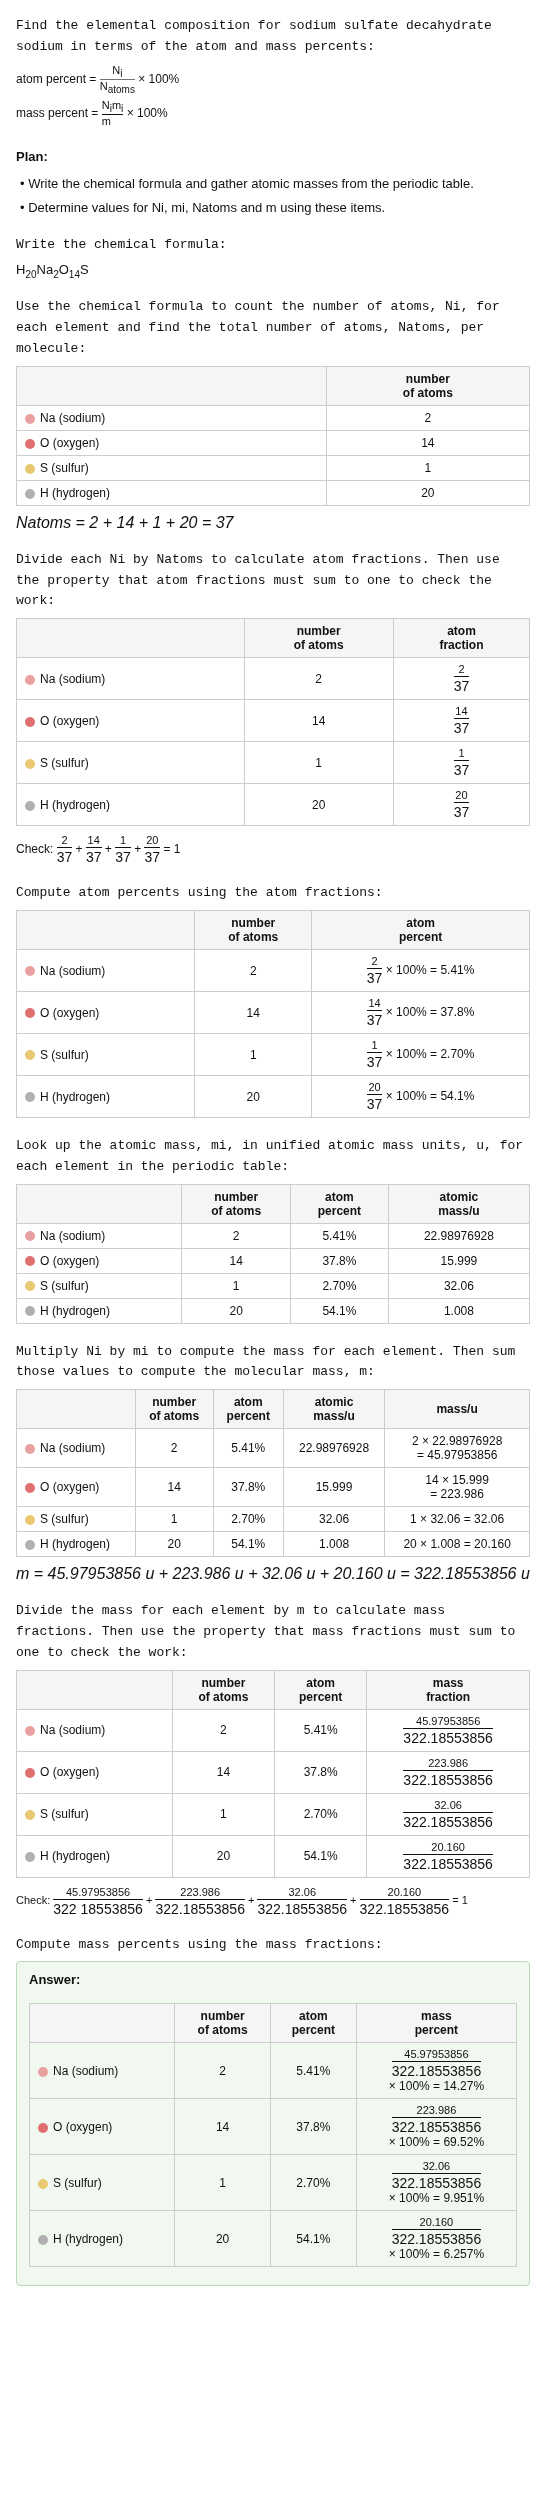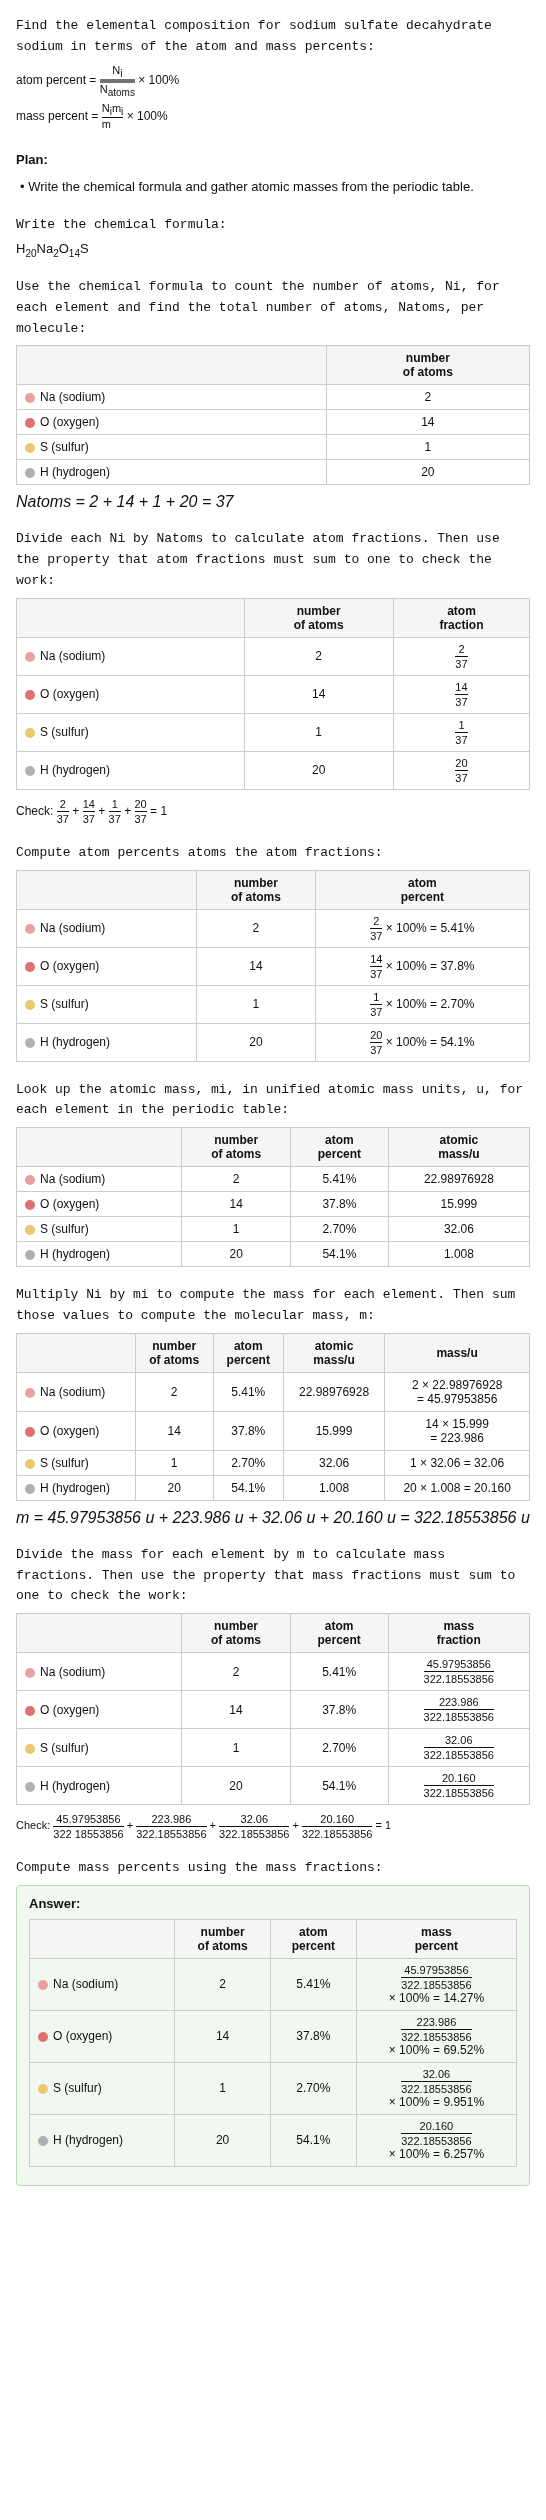--- a/index.html
+++ b/index.html
@@ -94,57 +94,58 @@
     }
     .frac .num {
       display: block;
       border-bottom: 1px solid #111;
       padding-bottom: 1px;
       font-size: 11px;
     }
     .frac .den {
       display: block;
       padding-top: 1px;
-      font-size: 11px;
+      font-size: 14px;
     }
     .bullet-list {
       margin-left: 4px;
       line-height: 1.8;
     }
     .bullet-list div::before {
       content: '• ';
     }
   </style>
 </head>
 <body>
 
 <div class="section">
   <div class="section-label">Find the elemental composition for sodium sulfate decahydrate sodium in terms of the atom and mass percents:</div>
   <div class="formula-line">
     atom percent = <span style="display:inline-block;vertical-align:middle;">
       <span style="display:inline-block;text-align:center;">
-        <span style="display:block;border-bottom:4px solid #737373;font-size:11px;">N<sub>i</sub></span>
+        <span style="display:block;border-bottom:1px solid #737373;font-size:11px;">N<sub>i</sub></span>
         <span style="display:block;font-size:11px;">N<sub>atoms</sub></span>
       </span>
     </span> × 100%
   </div>
   <div class="formula-line">
     mass percent = <span style="display:inline-block;vertical-align:middle;">
       <span style="display:inline-block;text-align:left;">
         <span style="display:block;border-bottom:1px solid #111;font-size:11px;">N<sub>i</sub>m<sub>i</sub></span>
         <span style="display:block;font-size:11px;">m</span>
       </span>
     </span> × 100%
   </div>
 </div>
 
 <div class="plan-section">
   <div class="plan-title">Plan:</div>
   <div class="bullet-list">
     <div>Write the chemical formula and gather atomic masses from the periodic table.</div>
+    <div>Determine values for Ni, mi, Natoms and m using these items.</div>
   </div>
 </div>
 
 <div class="section">
   <div class="section-label">Write the chemical formula:</div>
   <div class="chemical-formula">
     H<sub>20</sub>Na<sub>2</sub>O<sub>14</sub>S
   </div>
 </div>
 
@@ -209,21 +210,21 @@
         <td><span class="element-dot dot-h"></span>H (hydrogen)</td>
         <td>20</td>
         <td><span class="frac"><span class="num">20</span><span class="den">37</span></span></td>
       </tr>
     </tbody>
   </table>
   <div class="check-line">Check: <span class="frac" style="display:inline-block;"><span class="num">2</span><span class="den">37</span></span> + <span class="frac" style="display:inline-block;"><span class="num">14</span><span class="den">37</span></span> + <span class="frac" style="display:inline-block;"><span class="num">1</span><span class="den">37</span></span> + <span class="frac" style="display:inline-block;"><span class="num">20</span><span class="den">37</span></span> = 1</div>
 </div>
 
 <div class="section">
-  <div class="section-label">Compute atom percents atoms the atom fractions:</div>
+  <div class="section-label">Compute atom percents using the atom fractions:</div>
   <table>
     <thead>
       <tr>
         <th></th>
         <th>number<br>of atoms</th>
         <th>atom<br>percent</th>
       </tr>
     </thead>
     <tbody>
       <tr>
@@ -375,21 +376,21 @@
     </tbody>
   </table>
   <div class="check-line" style="font-size:11px;">
     Check: <span class="frac" style="display:inline-block;"><span class="num">45.97953856</span><span class="den">322 18553856</span></span> + <span class="frac" style="display:inline-block;"><span class="num">223.986</span><span class="den">322.18553856</span></span> + <span class="frac" style="display:inline-block;"><span class="num">32.06</span><span class="den">322.18553856</span></span> + <span class="frac" style="display:inline-block;"><span class="num">20.160</span><span class="den">322.18553856</span></span> = 1
   </div>
 </div>
 
 <div class="section">
   <div class="section-label">Compute mass percents using the mass fractions:</div>
   <div class="answer-box">
-    <div style="font-weight:bold;margin-bottom:8px;">Answer:</div>
+    <div style="font-weight:bold;margin-bottom:16px;">Answer:</div>
     <table>
       <thead>
         <tr>
           <th></th>
           <th>number<br>of atoms</th>
           <th>atom<br>percent</th>
           <th>mass<br>percent</th>
         </tr>
       </thead>
       <tbody>

